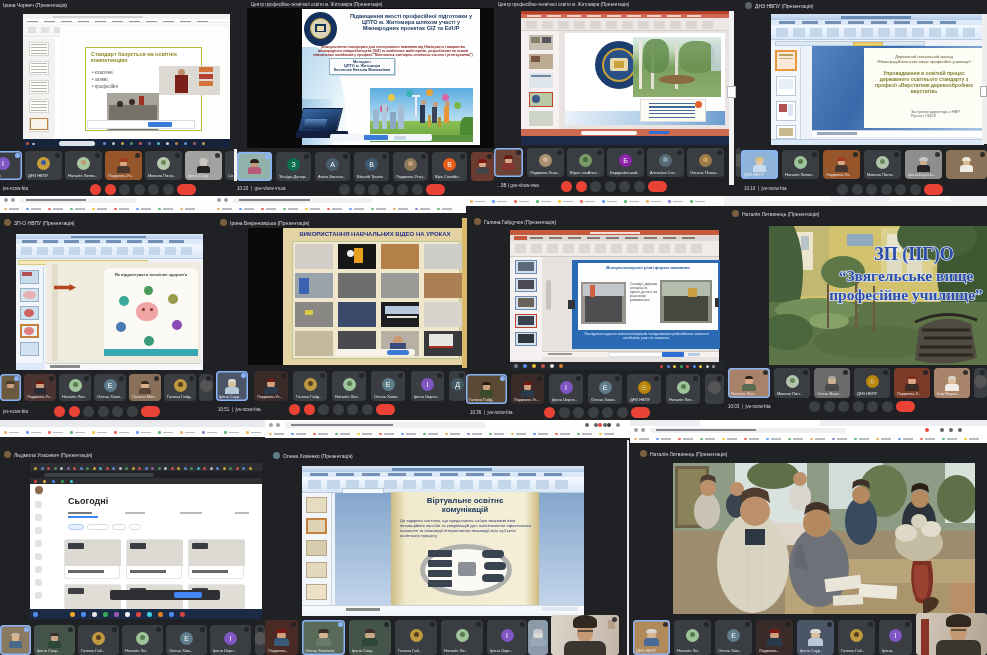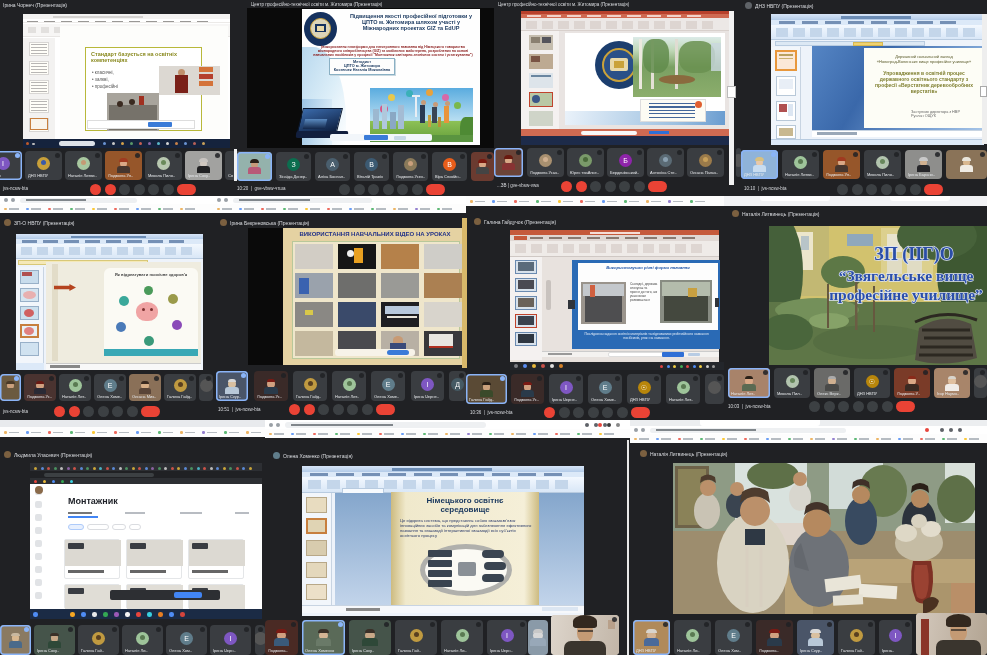--- a/index.html
+++ b/index.html
@@ -1029,21 +1029,21 @@
       <div class="a" style="left:5px;top:4px;width:7px;height:7px;background:#e1e3e6;border-radius:2px"></div>
       <div class="a" style="left:5px;top:17px;width:7px;height:7px;background:#e1e3e6;border-radius:2px"></div>
       <div class="a" style="left:5px;top:30px;width:7px;height:7px;background:#e1e3e6;border-radius:2px"></div>
       <div class="a" style="left:5px;top:43px;width:7px;height:7px;background:#e1e3e6;border-radius:2px"></div>
       <div class="a" style="left:5px;top:56px;width:7px;height:7px;background:#e1e3e6;border-radius:2px"></div>
       <div class="a" style="left:5px;top:69px;width:7px;height:7px;background:#e1e3e6;border-radius:2px"></div>
       <div class="a" style="left:5px;top:82px;width:7px;height:7px;background:#e1e3e6;border-radius:2px"></div>
       <div class="a" style="left:5px;top:95px;width:7px;height:7px;background:#e1e3e6;border-radius:2px"></div>
       <div class="a" style="left:5px;top:108px;width:7px;height:7px;background:#e1e3e6;border-radius:2px"></div>
       <div class="a" style="left:5px;top:2px;width:8px;height:8px;background:#8a6a4a;border-radius:50%"></div>
-      <div class="a" style="left:38px;top:12px;font-size:9px;color:#20232a;font-weight:bold">Монтажник</div>
+      <div class="a" style="left:38px;top:12px;font-size:9px;color:#20232a;font-weight:bold">Сьогодні</div>
       <div class="a" style="left:38px;top:28px;width:24px;height:2px;background:#777"></div>
       <div class="a" style="left:38px;top:32px;width:30px;height:1.5px;background:#4285f4"></div>
       <div class="a" style="left:95px;top:28px;width:20px;height:2px;background:#b8bcc2"></div>
       <div class="a" style="left:150px;top:28px;width:22px;height:2px;background:#b8bcc2"></div>
       <div class="a" style="left:205px;top:28px;width:14px;height:2px;background:#b8bcc2"></div>
       <div class="a" style="left:38px;top:40px;width:16px;height:6px;background:#e8f0fe;border:1px solid #aecbfa;border-radius:3px"></div>
       <div class="a" style="left:57px;top:40px;width:22px;height:6px;border:1px solid #dadce0;border-radius:3px"></div>
       <div class="a" style="left:82px;top:40px;width:14px;height:6px;border:1px solid #dadce0;border-radius:3px"></div>
       <div class="a" style="left:99px;top:40px;width:12px;height:6px;border:1px solid #dadce0;border-radius:3px"></div>
       <div class="a" style="left:34px;top:55px;width:56px;height:40px;background:#fff;border:1px solid #e4e6e8;border-radius:2px">
@@ -1209,21 +1209,21 @@
     <div class="a" style="left:253px;top:14px;width:13px;height:9px;background:#c4d6ea"></div>
     <div class="a" style="left:40px;top:22px;width:42px;height:14px;background:#f6fafe;border:1px solid #b8cbe0"></div>
     <div class="a" style="left:0;top:27px;width:30px;height:112px;background:#f2f6fb;border-right:1px solid #c8d4e2"></div>
     <div class="a" style="left:4px;top:31px;width:21px;height:16px;background:#e8dcc0;border:1px solid #b8a888"></div>
     <div class="a" style="left:4px;top:52px;width:21px;height:16px;background:#e0d4b4;border:2px solid #c77f3e"></div>
     <div class="a" style="left:4px;top:74px;width:21px;height:16px;background:#d8ccae;border:1px solid #b8a888"></div>
     <div class="a" style="left:4px;top:96px;width:21px;height:16px;background:#e4d8bc;border:1px solid #b8a888"></div>
     <div class="a" style="left:4px;top:118px;width:21px;height:16px;background:#ece0c8;border:1px solid #b8a888"></div>
     <div class="a" style="left:33px;top:27px;width:249px;height:112px;background:linear-gradient(#84a6cc,#c2d4ea)"></div>
     <div class="a" style="left:89px;top:26px;width:148px;height:113px;background:linear-gradient(90deg,#cdbb80,#f0e9cc 10%,#f5efd8 90%,#cdbb80)"></div>
-    <div class="a" style="left:104px;top:30px;width:118px;color:#17365d;font-weight:bold;font-size:8px;text-align:center">Німецького освітнє середовище</div>
+    <div class="a" style="left:104px;top:30px;width:118px;color:#17365d;font-weight:bold;font-size:8px;text-align:center">Віртуальне освітнє комунікацій</div>
     <div class="a" style="left:98px;top:52px;width:132px;color:#2a3a6a;font-size:4.2px">Це відкрита система, що представляє собою взаємозв'язок інноваційних засобів та комунікацій для забезпечення ефективного навчання та взаємодії інтерактивної взаємодії всіх суб'єктів освітнього процесу</div>
     <div class="a" style="left:118px;top:78px;width:92px;height:52px;border-radius:50%;border:5px solid #b0b0ac;background:#fbfaf4"></div>
     <div class="a" style="left:126px;top:84px;width:24px;height:7px;background:#3a4450;border-radius:1px"></div>
     <div class="a" style="left:126px;top:94px;width:24px;height:7px;background:#3a4450;border-radius:1px"></div>
     <div class="a" style="left:126px;top:104px;width:24px;height:7px;background:#3a4450;border-radius:1px"></div>
     <div class="a" style="left:126px;top:114px;width:24px;height:7px;background:#3a4450;border-radius:1px"></div>
     <div class="a" style="left:156px;top:96px;width:18px;height:14px;background:#8a9096;border-radius:2px"></div>
     <div class="a" style="left:180px;top:84px;width:22px;height:8px;background:#3a4450;border-radius:4px"></div>
     <div class="a" style="left:182px;top:96px;width:22px;height:8px;background:#3a4450;border-radius:4px"></div>
     <div class="a" style="left:180px;top:108px;width:22px;height:8px;background:#3a4450;border-radius:4px"></div>

